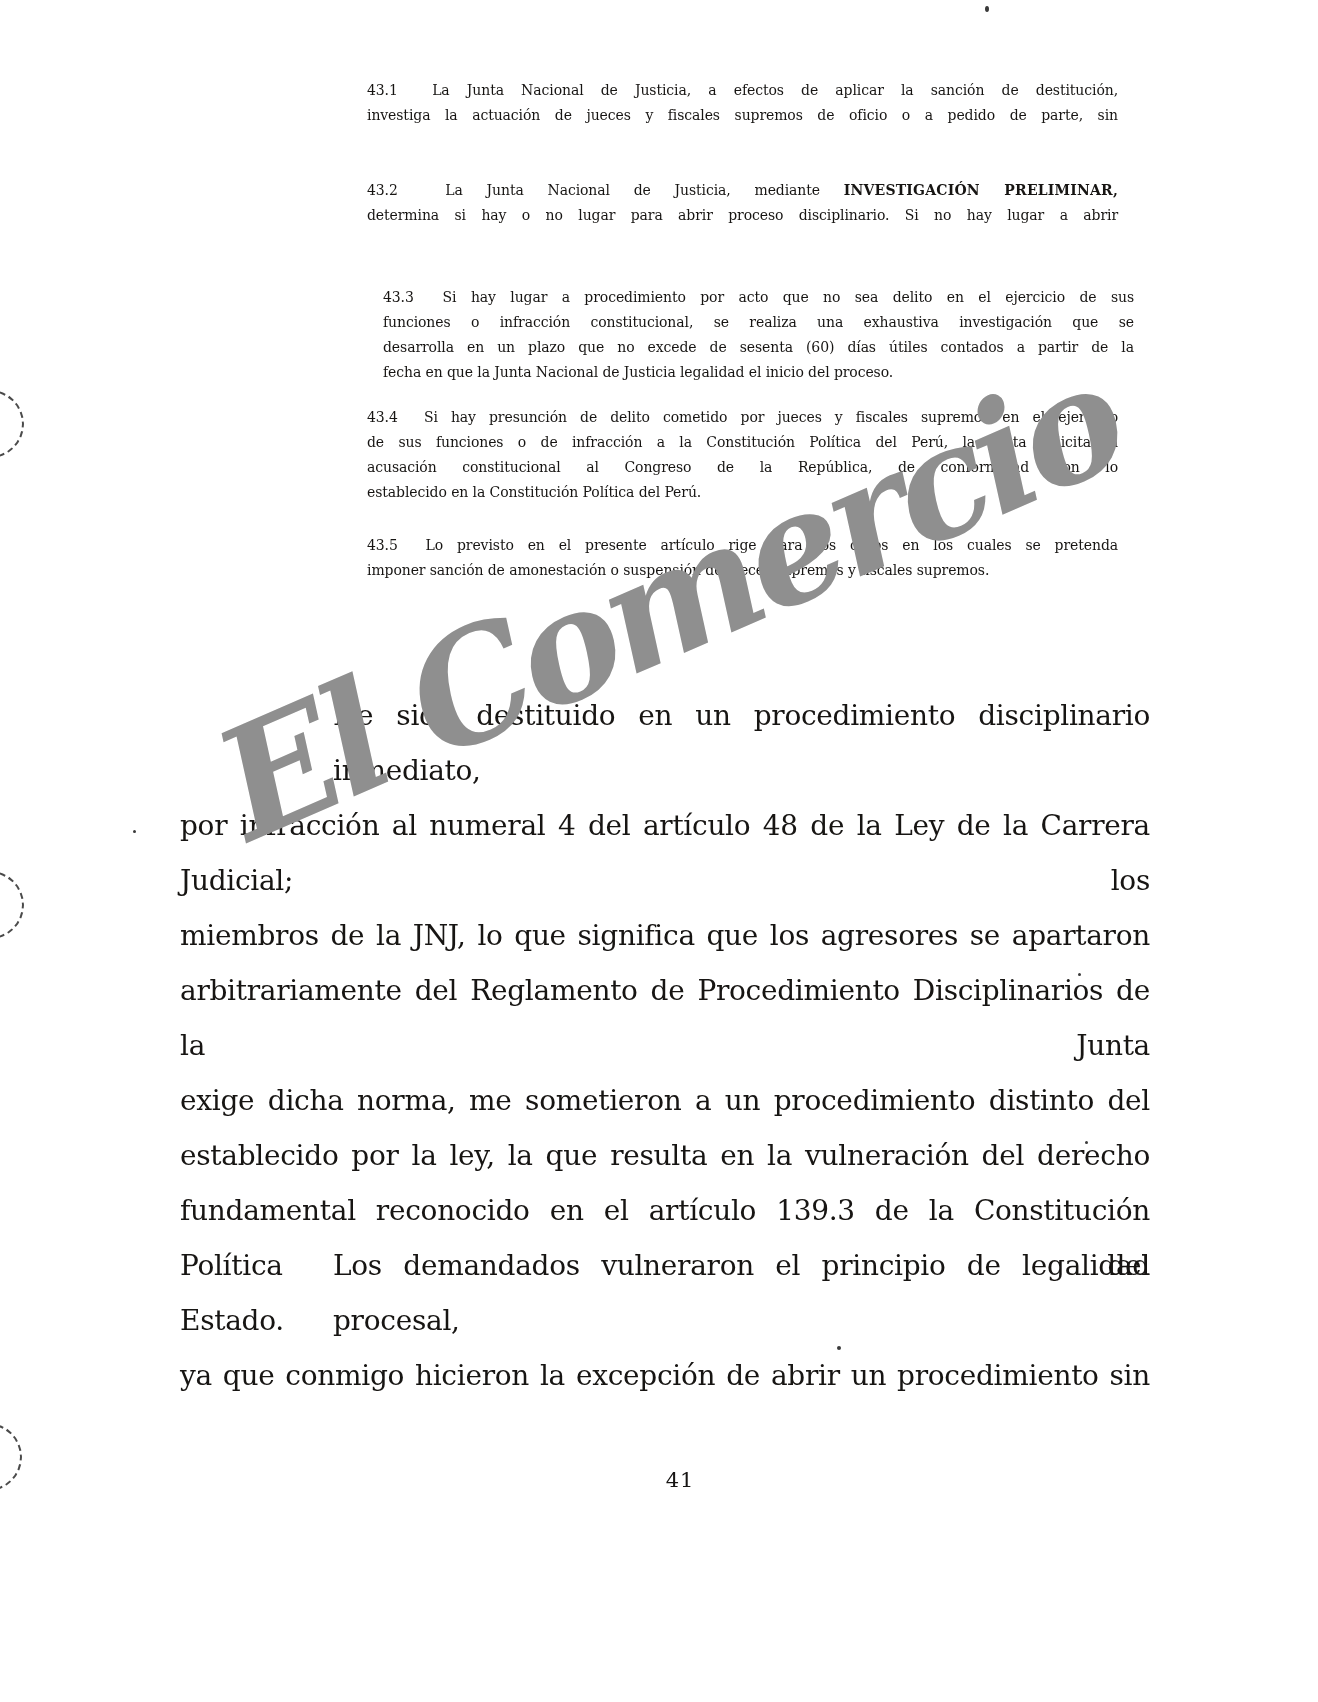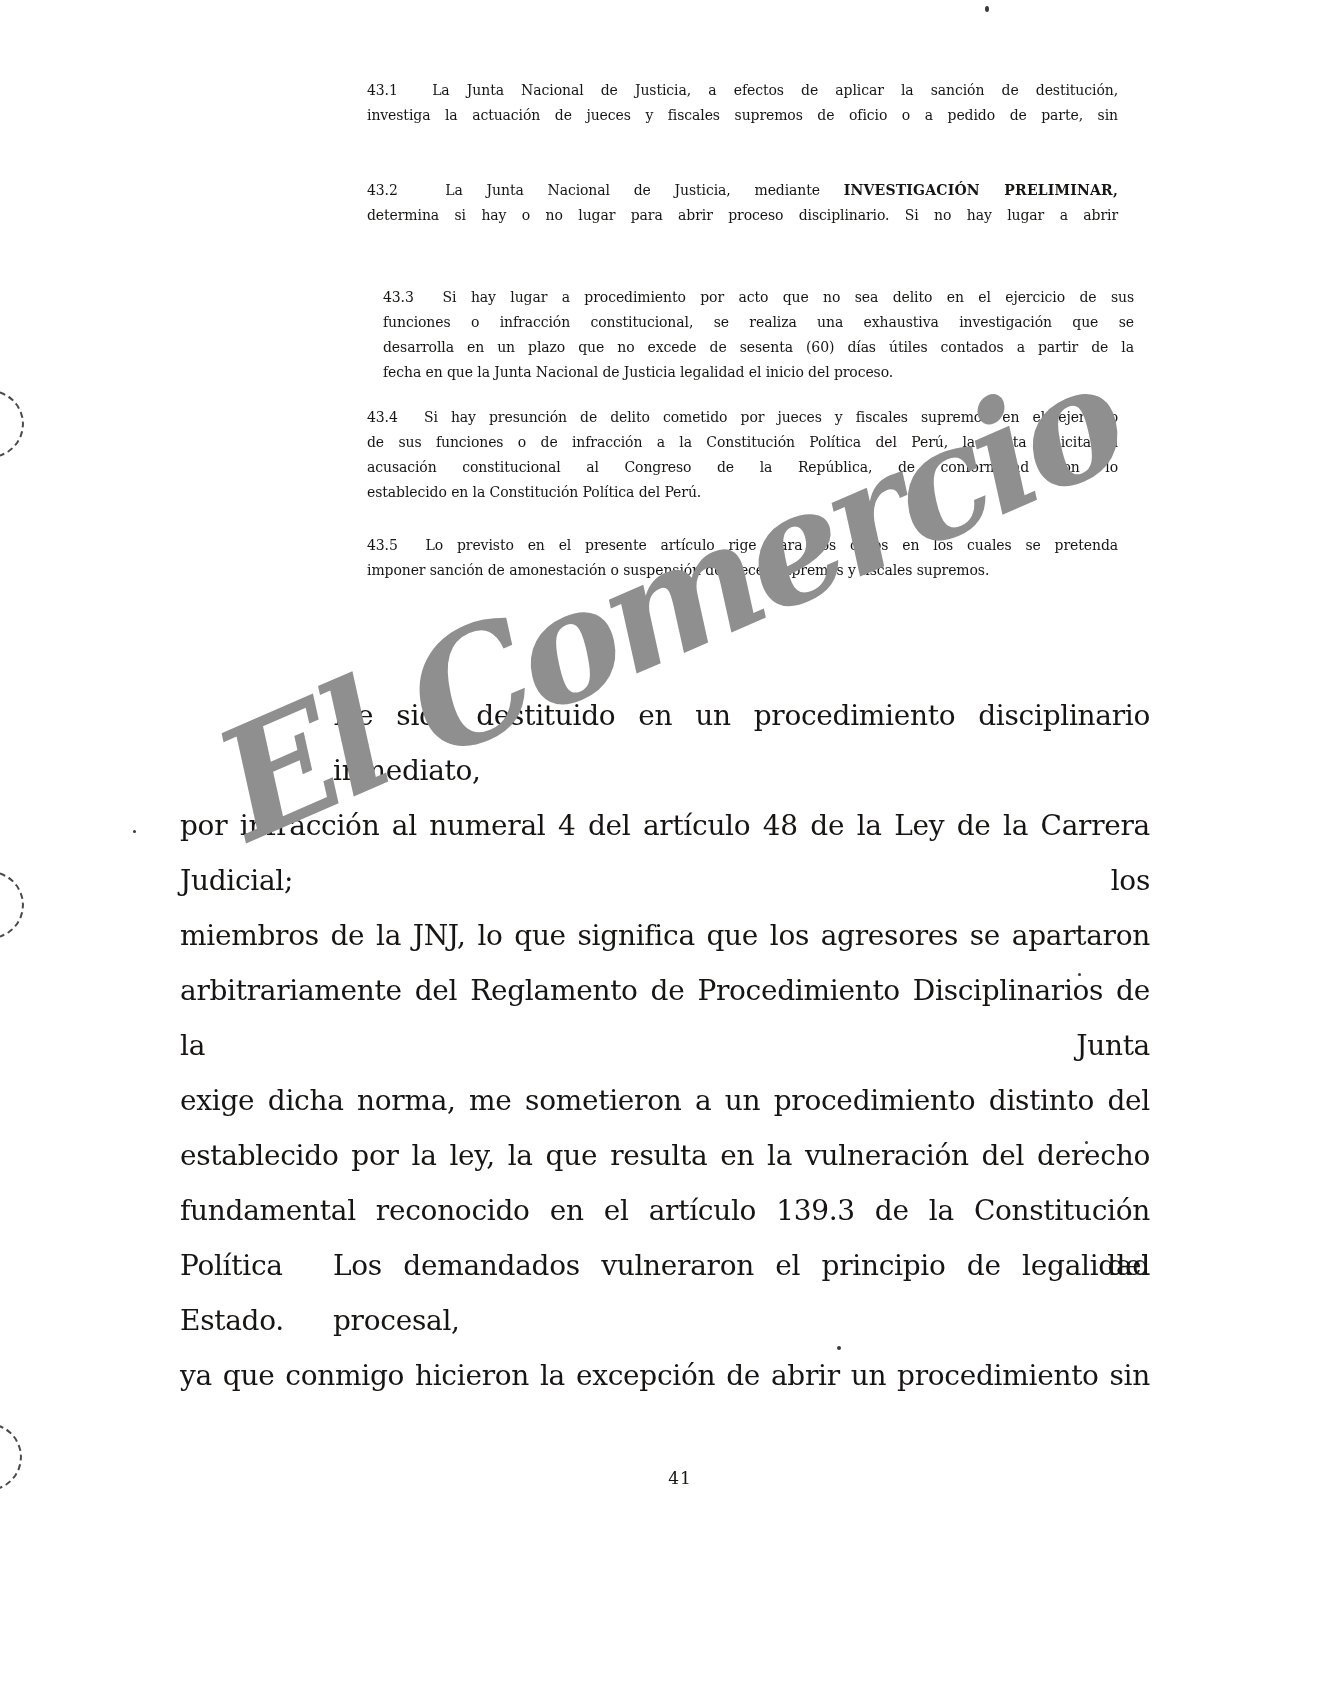--- a/index.html
+++ b/index.html
@@ -42,21 +42,21 @@
     width:920px; height:190px; line-height:190px;
     font-size:152px; font-weight:bold; font-style:italic;
     letter-spacing:-7px; white-space:nowrap; text-align:center;
     transform:rotate(-23.5deg);
     z-index:5;
     pointer-events:none;
   }
 
   .pagenum {
     position:absolute; left:630px; top:1468px; width:100px;
-    text-align:center; font-size:17px; letter-spacing:1px;
+    text-align:center; font-size:21px; letter-spacing:1px;
   }
 
   
   .arc {
     position:absolute; width:64px; height:64px;
     border:2.5px dashed #4a4a4a; border-radius:50%;
     background:transparent;
   }
   .arc1 { left:-44px; top:390px; }
   .arc2 { left:-44px; top:871px; }

